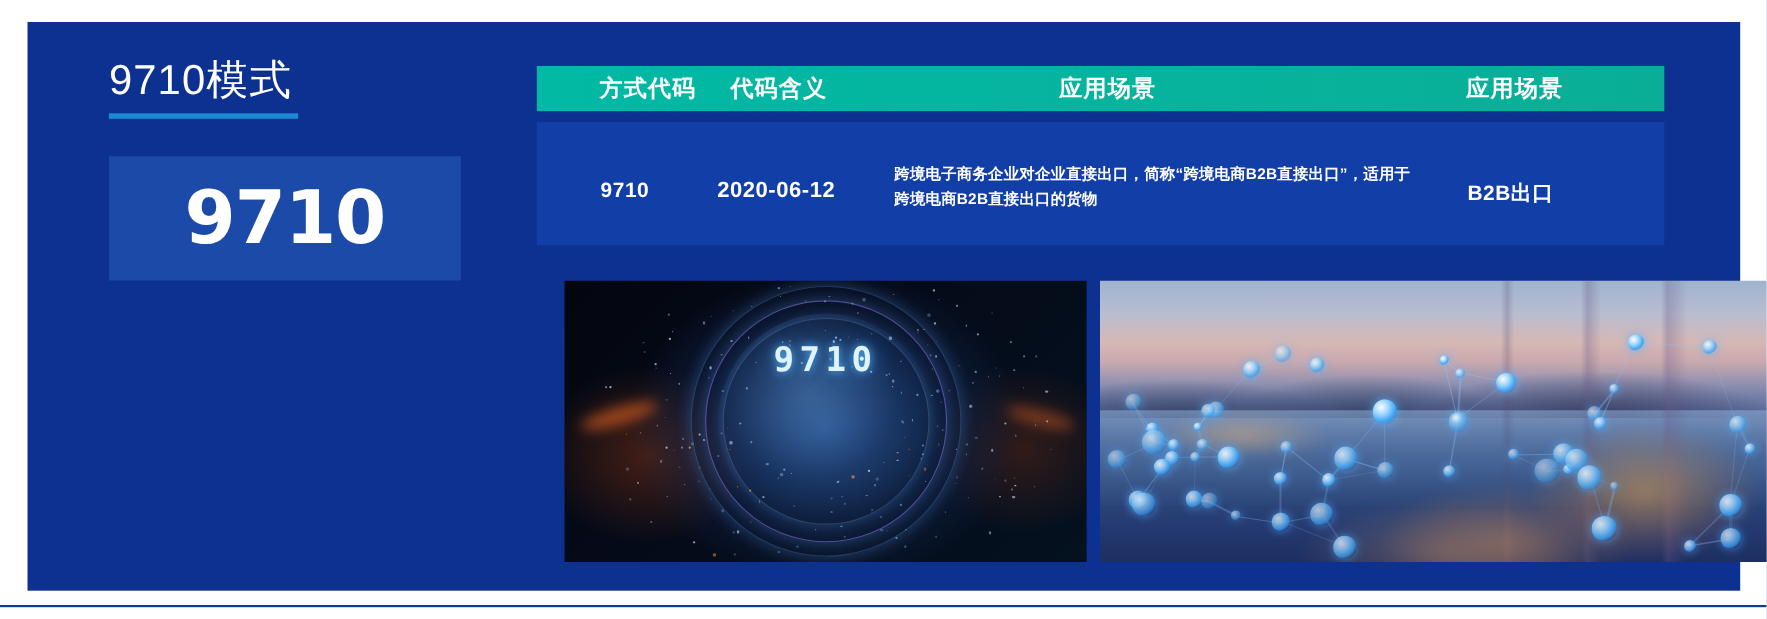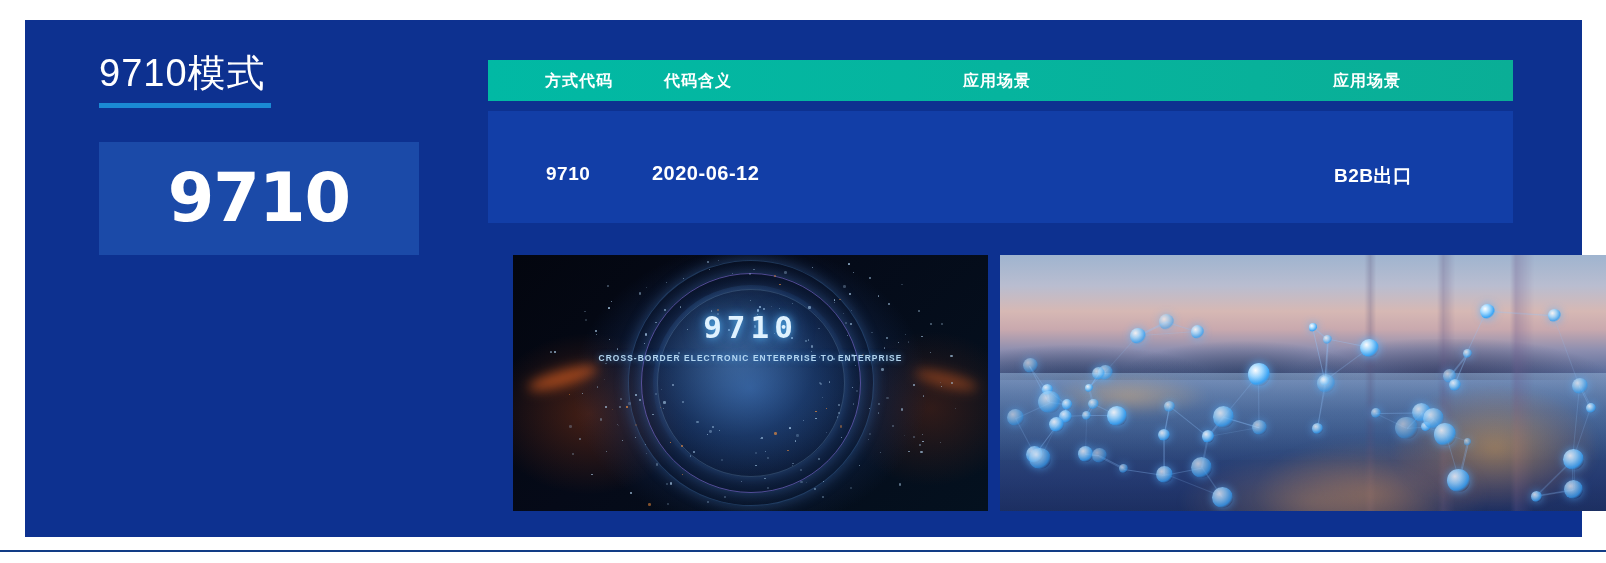--- a/index.html
+++ b/index.html
@@ -80,21 +80,21 @@
     width: 1025px;
   }
 
   
   .table-head {
     position: relative;
     height: 41px;
     width: 1025px;
     background: linear-gradient(90deg, #01b9a4 0%, #06b49e 50%, #0aae96 100%);
     color: #ffffff;
-    font-size: 16px;
+    font-size: 21px;
     font-weight: bold;
     text-align: right;
   }
   .th {
     position: absolute;
     top: 0;
     height: 41px;
     line-height: 41px;
     white-space: nowrap;
     letter-spacing: 1px;
@@ -382,20 +382,21 @@
       <div class="table-head">
         <span class="th th-code">方式代码</span>
         <span class="th th-date">代码含义</span>
         <span class="th th-meaning">应用场景</span>
         <span class="th th-scene">应用场景</span>
       </div>
 
       <div class="table-body">
         <span class="td td-code">9710</span>
         <span class="td td-date">2020-06-12</span>
+        <span class="td td-meaning">跨境电子商务企业对企业直接出口，简称“跨境电商B2B直接出口”，适用于跨境电商B2B直接出口的货物</span>
         <span class="td td-scene">B2B出口</span>
       </div>
     </div>
 
     <div class="images-row">
 
       <div class="img-frame img-banner">
         <div class="banner-bg"></div>
         <div class="globe-core"></div>
         <div class="globe-ring ring-3"></div>
@@ -612,21 +613,20 @@
             <div class="speck" style="width: 2.14227px; height: 2.14227px; left: 337.2px; top: 68.3px; opacity: 0.79;"></div>
             <div class="speck speck-orange" style="width: 1.21939px; height: 1.21939px; left: 312.5px; top: 152.7px; opacity: 0.81;"></div>
             <div class="speck" style="width: 2.40046px; height: 2.40046px; left: 117px; top: 236.8px; opacity: 0.91;"></div>
             <div class="speck" style="width: 1.9716px; height: 1.9716px; left: 130.5px; top: 87.5px; opacity: 0.84;"></div>
             <div class="speck" style="width: 0.947358px; height: 0.947358px; left: 90.9px; top: 124.1px; opacity: 0.28;"></div>
             <div class="speck" style="width: 1.69531px; height: 1.69531px; left: 323.5px; top: 161px; opacity: 0.4;"></div>
           </div>
         <div class="banner-text">
           <div class="banner-num">9710</div>
           <div class="banner-en">
-            <div>CROSS-BORDER ELECTRONIC ENTERPRISE TO ENTERPRISE</div>
           </div>
         </div>
       </div>
 
       <div class="img-frame img-city">
         <div class="city-bg"></div>
         <div class="city-hills"></div>
         <div class="city-water"></div>
         <div class="city-buildings"></div>
         <div class="city-glow glow-warm-4"></div>

